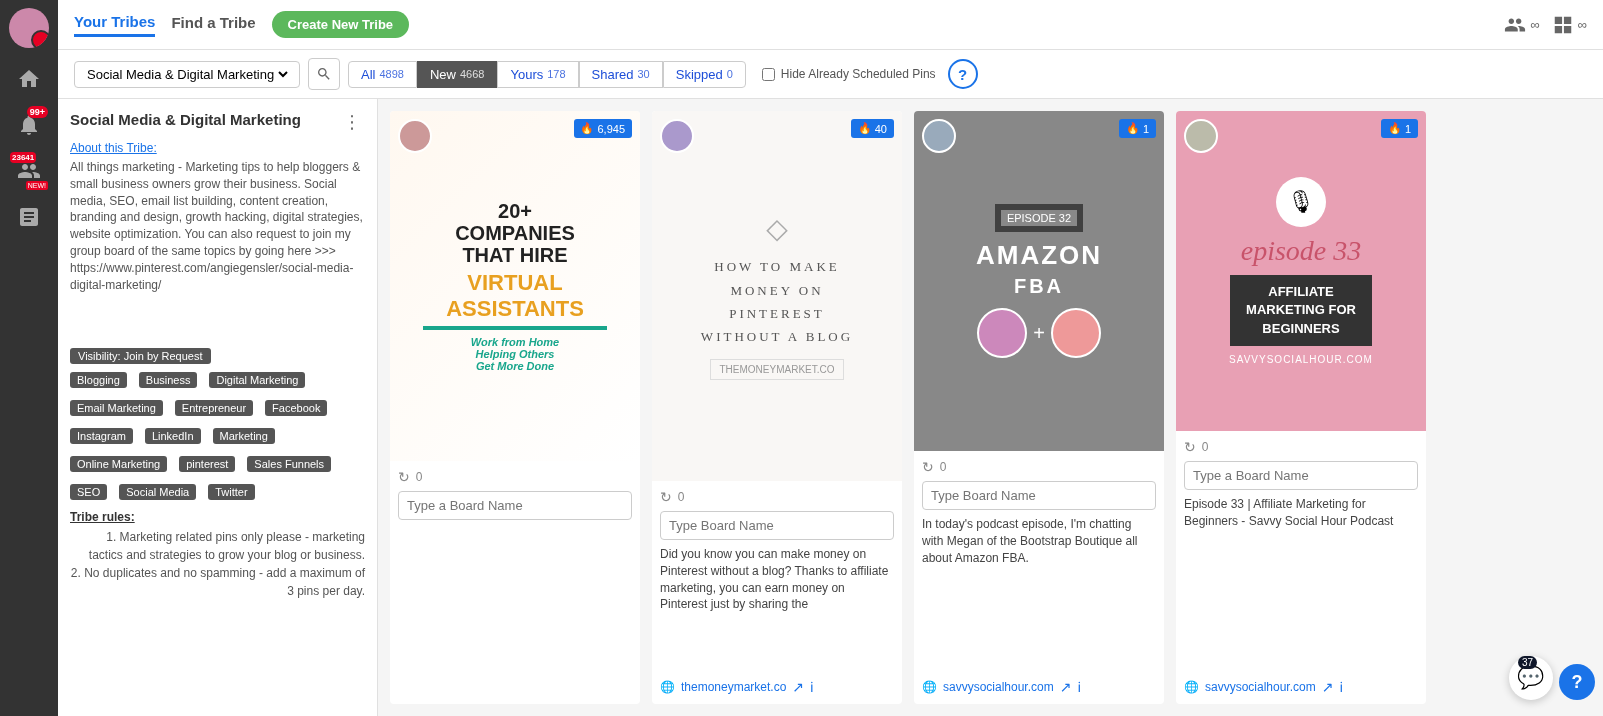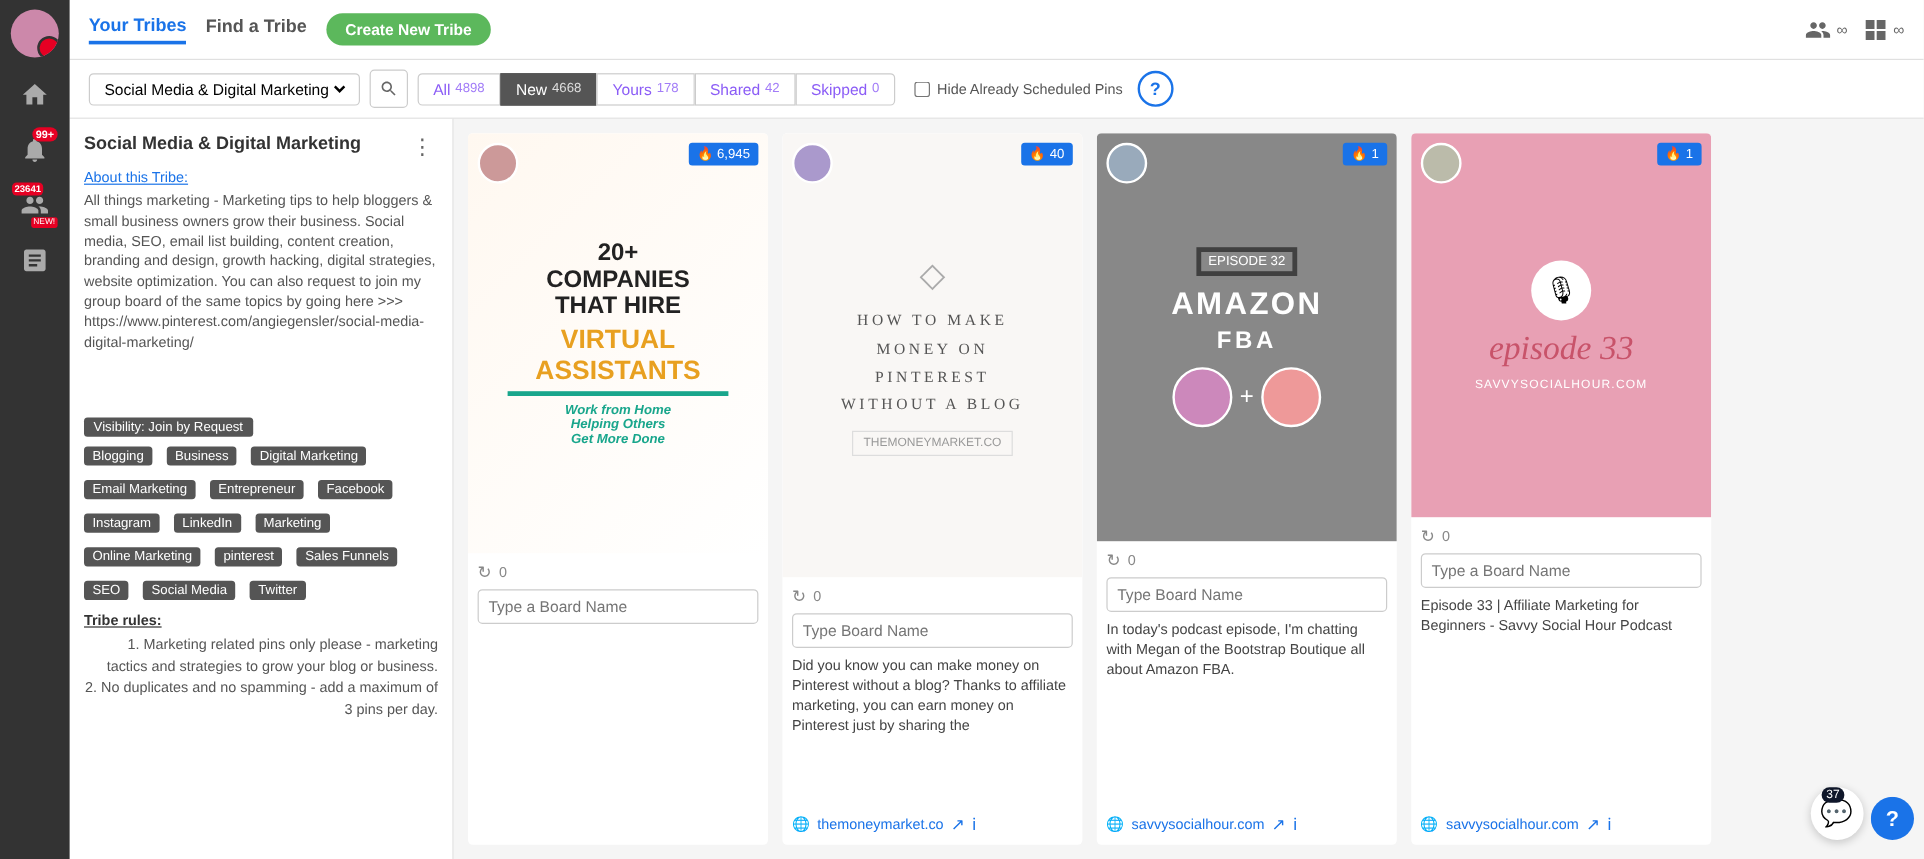--- a/index.html
+++ b/index.html
@@ -161,21 +161,21 @@
     .filter-tabs {
       display: flex;
       gap: 0;
     }
     .filter-tab {
       padding: 5px 12px;
       border: 1px solid #ccc;
       background: white;
       cursor: pointer;
       font-size: 13px;
-      color: #8b5cf6;
+      color: #1d4ed8;
       display: flex;
       align-items: center;
       gap: 4px;
     }
     .filter-tab:first-child { border-radius: 4px 0 0 4px; }
     .filter-tab:last-child { border-radius: 0 4px 4px 0; }
     .filter-tab.active {
       background: #555;
       color: white;
       border-color: #555;
@@ -456,21 +456,21 @@
       display: flex;
       flex-direction: column;
       align-items: center;
       justify-content: center;
       padding: 16px;
       text-align: center;
       color: white;
     }
     .img-amazon-ep {
       font-size: 11px;
-      border: 4px solid #404040;
+      border: 6px solid #404040;
       padding: 2px 6px;
       margin-bottom: 8px;
     }
     .img-amazon-title {
       font-size: 26px;
       font-weight: 900;
       letter-spacing: 2px;
       margin-bottom: 4px;
     }
     .img-amazon-sub {
@@ -623,21 +623,21 @@
     </div>
     <div class="search-icon-btn">
       <svg width="16" height="16" viewBox="0 0 24 24" fill="#666">
           <path d="M15.5 14h-.79l-.28-.27C15.41 12.59 16 11.11 16 9.5 16 5.91 13.09 3 9.5 3S3 5.91 3 9.5 5.91 16 9.5 16c1.61 0 3.09-.59 4.23-1.57l.27.28v.79l5 4.99L20.49 19l-4.99-5zm-6 0C7.01 14 5 11.99 5 9.5S7.01 5 9.5 5 14 7.01 14 9.5 11.99 14 9.5 14z"></path>
         </svg>
     </div>
     <div class="filter-tabs">
       <div class="filter-tab">All <span class="count">4898</span></div>
       <div class="filter-tab active">New <span class="count">4668</span></div>
       <div class="filter-tab">Yours <span class="count">178</span></div>
-      <div class="filter-tab">Shared <span class="count">42</span></div>
+      <div class="filter-tab">Shared <span class="count">30</span></div>
       <div class="filter-tab">Skipped <span class="count">0</span></div>
     </div>
     <label class="hide-scheduled">
       <input type="checkbox" style="">
       <span>Hide Already Scheduled Pins</span>
     </label>
     <div class="help-btn">?</div>
   </div>
 
   <div class="body-layout">
@@ -761,20 +761,21 @@
       </div>
 
       <div class="pin-card">
         <div class="pin-image-area">
           <div class="user-avatar-small" style="background:#bba;"></div>
           <div class="img-episode">
             <div style="background:white;border-radius:50%;width:50px;height:50px;display:flex;align-items:center;justify-content:center;margin-bottom:8px;">
               <span style="font-size:22px;">🎙</span>
             </div>
             <div class="img-episode-num">episode 33</div>
+            <div class="img-episode-sub">AFFILIATE<br>MARKETING FOR<br>BEGINNERS</div>
             <div class="img-episode-footer">SAVVYSOCIALHOUR.COM</div>
           </div>
           <div class="pin-flame-badge">
             🔥 <span>1</span>
           </div>
         </div>
         <div class="pin-bottom">
           <div class="repin-row">
             <span class="repin-icon">↻</span>
             <span>0</span>

